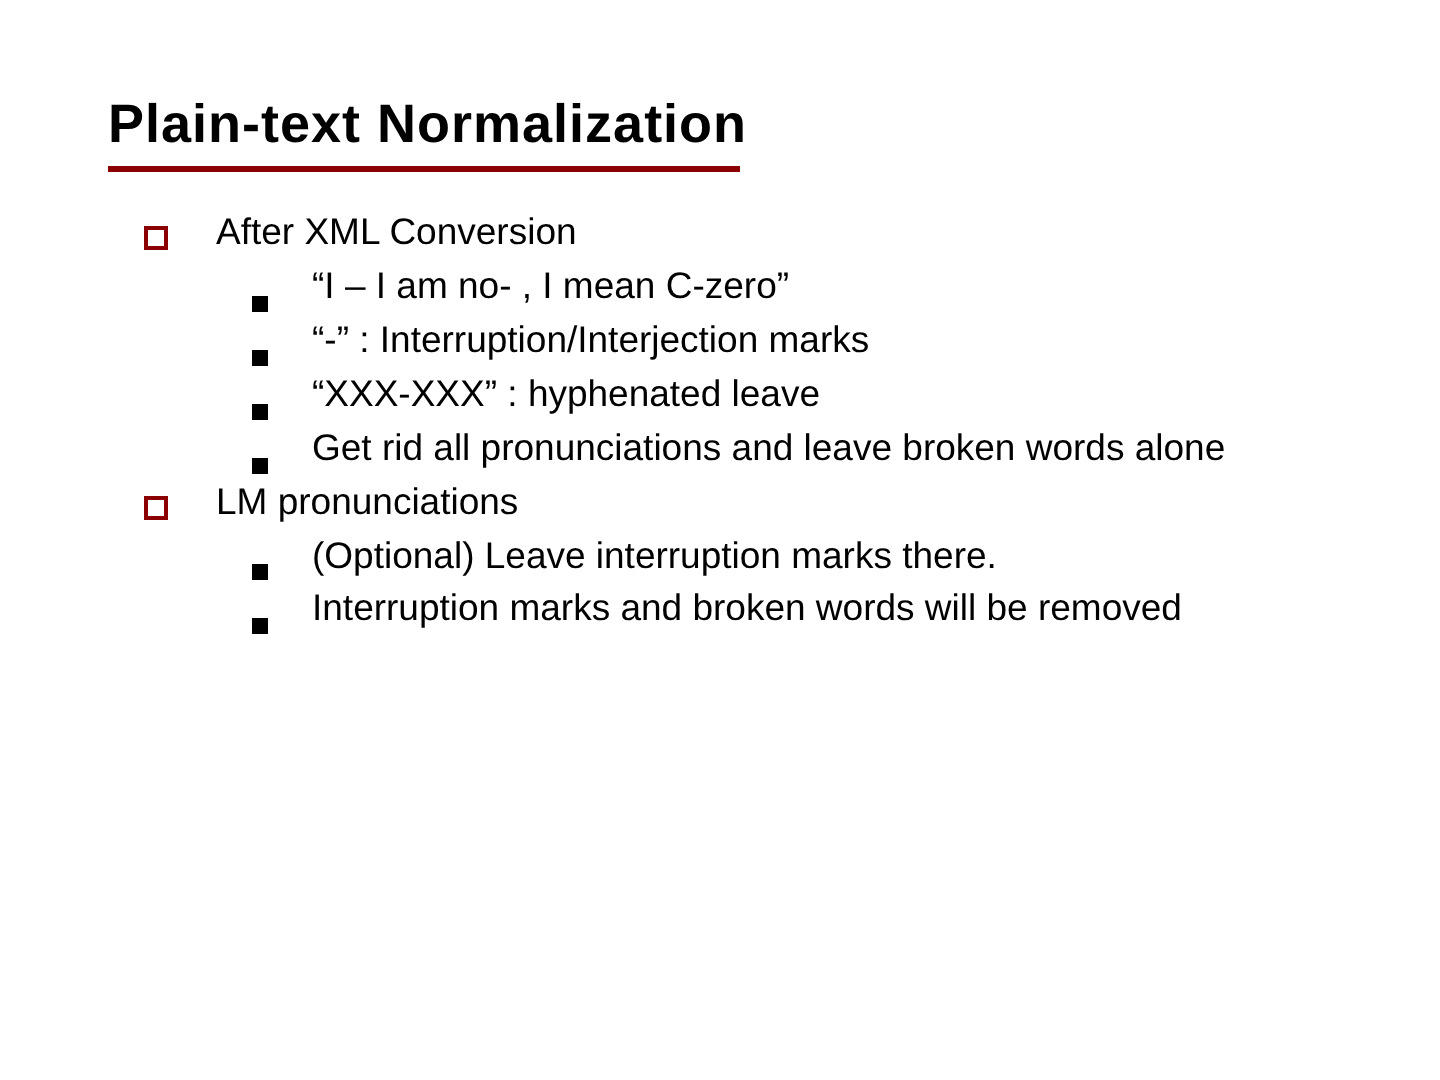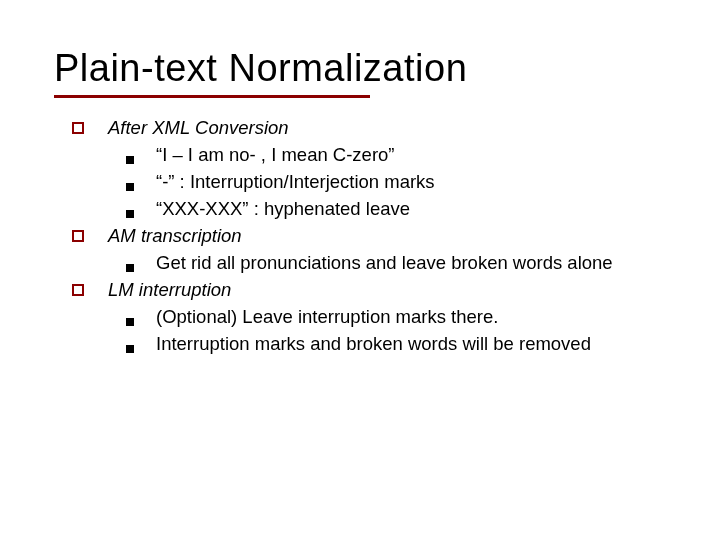--- a/index.html
+++ b/index.html
@@ -12,56 +12,55 @@
     overflow: hidden;
   }
   .slide {
     padding: 48px 54px 0 54px;
   }
   .title-wrap {
     position: relative;
     margin-bottom: 26px;
   }
   .title {
-    font-size: 38px;
-    font-weight: 400;
+    font-size: 27px;
+    font-weight: 700;
     letter-spacing: 0.5px;
     line-height: 1.1;
   }
   .title-underline {
     position: absolute;
     left: 0;
     bottom: -8px;
     width: 316px;
     height: 3px;
     background: #8b0000;
   }
   .content {
     padding-left: 18px;
     font-size: 18.5px;
     line-height: 1.35;
   }
   .l1 {
     display: flex;
-    align-items: flex-start;
+    align-items: center;
     margin-top: 2px;
-    font-style: italic;
   }
   .l1-bullet {
     width: 12px;
     height: 12px;
     border: 2px solid #8b0000;
     flex: 0 0 12px;
     margin-top: 6px;
     margin-right: 24px;
   }
   .l1-text { flex: 1; }
   .l2 {
     display: flex;
-    align-items: center;
+    align-items: flex-end;
     margin-left: 54px;
     margin-top: 2px;
   }
   .l2-bullet {
     width: 8px;
     height: 8px;
     background: #000;
     flex: 0 0 8px;
     margin-top: 9px;
     margin-right: 22px;
@@ -90,32 +89,28 @@
 
     <div class="l2">
       <span class="l2-bullet"></span>
       <span class="l2-text">“-” : Interruption/Interjection marks</span>
     </div>
     <div class="l2">
       <span class="l2-bullet"></span>
       <span class="l2-text">“XXX-XXX” : hyphenated leave</span>
     </div>
 
-    <div class="l1">
-      <span class="l1-bullet"></span>
-      <span class="l1-text">AM transcription</span>
-    </div>
     <div class="l2">
       <span class="l2-bullet"></span>
       <span class="l2-text">Get rid all pronunciations and leave broken words alone</span>
     </div>
 
     <div class="l1">
       <span class="l1-bullet"></span>
-      <span class="l1-text">LM interruption</span>
+      <span class="l1-text">LM pronunciations</span>
     </div>
     <div class="l2">
       <span class="l2-bullet"></span>
       <span class="l2-text">(Optional) Leave interruption marks there.</span>
     </div>
     <div class="l2">
       <span class="l2-bullet"></span>
       <span class="l2-text">Interruption marks and broken words will be removed</span>
     </div>
 

